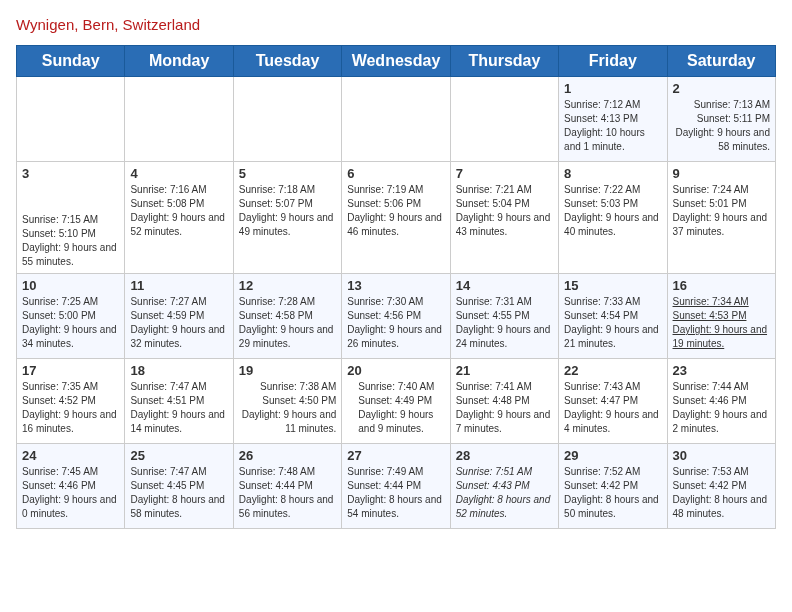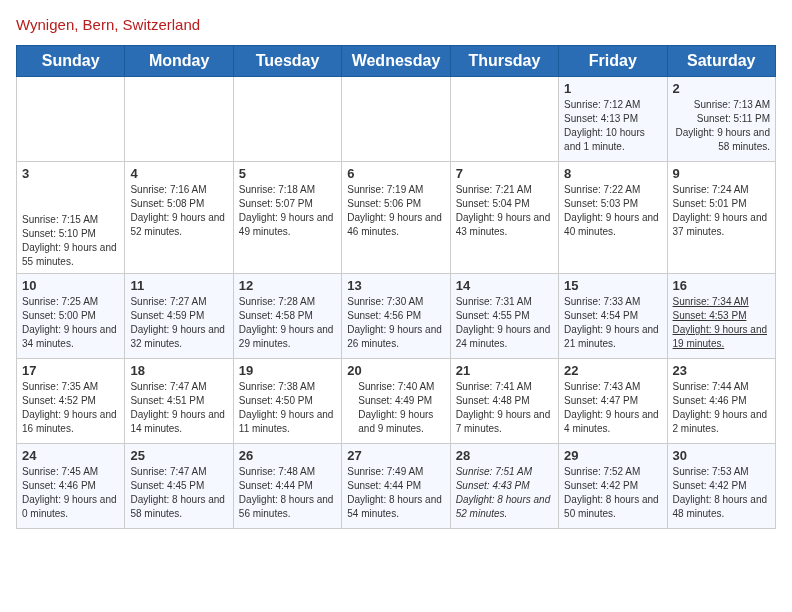--- a/index.html
+++ b/index.html
@@ -231,21 +231,21 @@
 Daylight: 9 hours and 16 minutes.</div>
         </td>
         <td>
           <span class="day-num">18</span>
           <div class="day-info" style="white-space: pre-line;">Sunrise: 7:47 AM
 Sunset: 4:51 PM
 Daylight: 9 hours and 14 minutes.</div>
         </td>
         <td>
           <span class="day-num">19</span>
-          <div class="day-info" style="white-space: pre-line;">Sunrise: 7:38 AM
+          <div class="day-info" style="white-space: pre-line; text-align: right;">Sunrise: 7:38 AM
 Sunset: 4:50 PM
 Daylight: 9 hours and 11 minutes.</div>
         </td>
         <td>
           <span class="day-num">20</span>
           <div class="day-info" style="white-space: pre-line; margin-left: 11px;">Sunrise: 7:40 AM
 Sunset: 4:49 PM
 Daylight: 9 hours and 9 minutes.</div>
         </td>
         <td>

